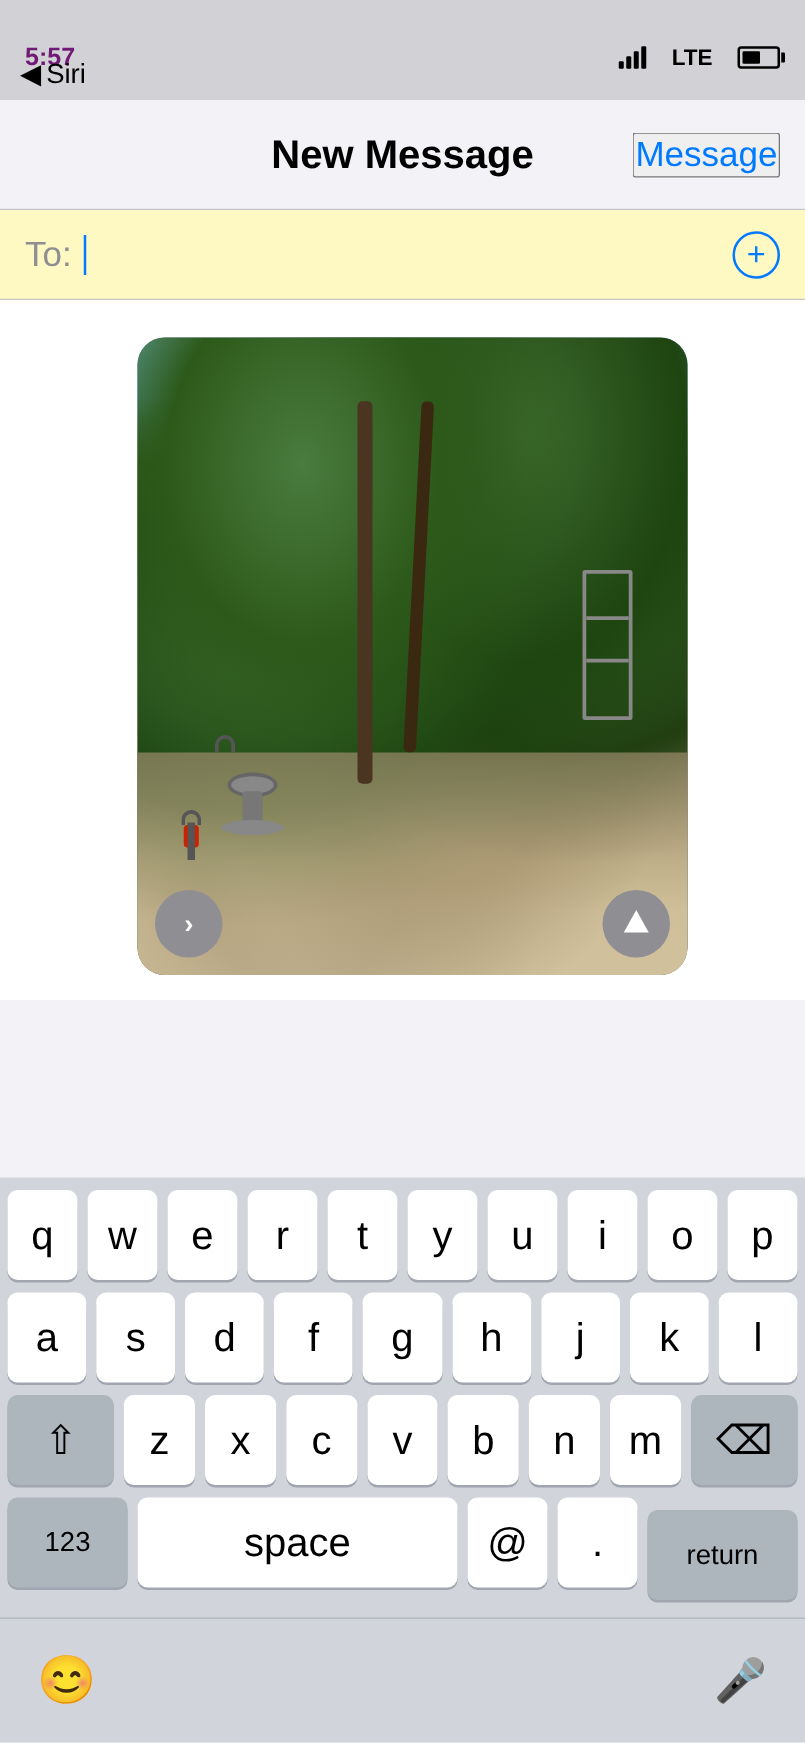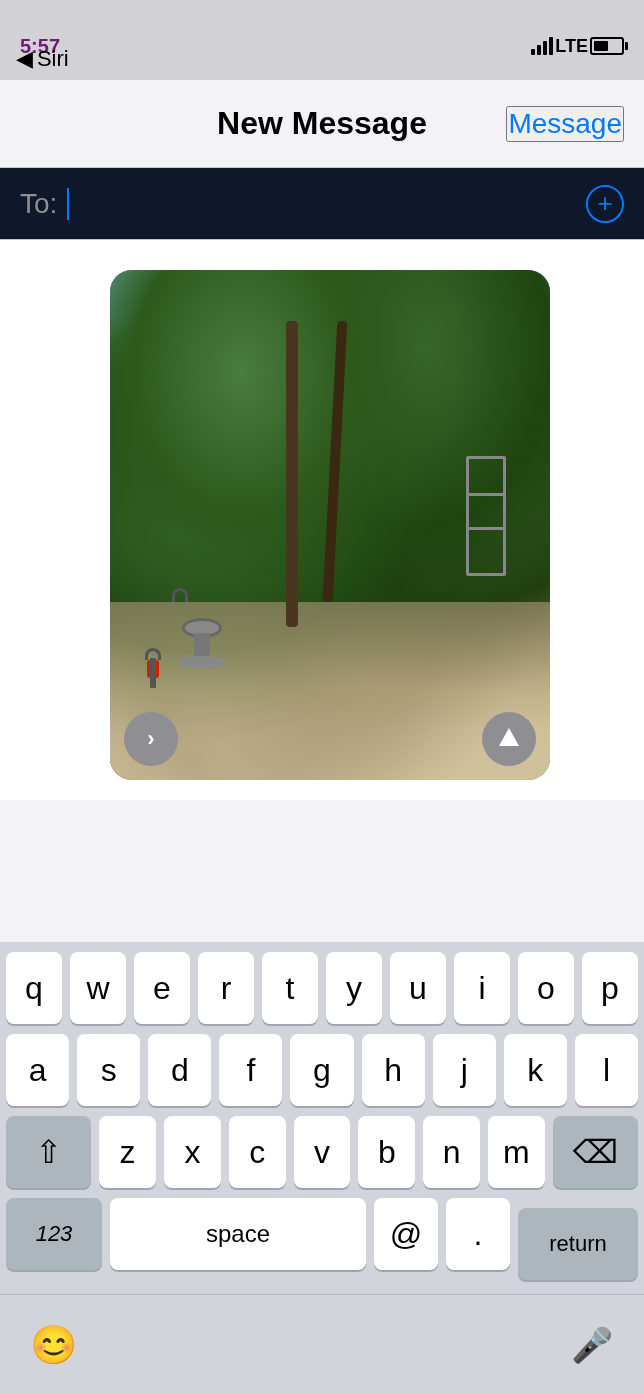--- a/index.html
+++ b/index.html
@@ -25,21 +25,21 @@
     }
     .status-time {
       font-size: 20px;
       font-weight: 600;
       color: #701a75;
       line-height: 1;
     }
     .status-icons {
       display: flex;
       align-items: center;
-      gap: 2px;
+      gap: 20px;
     }
     .signal-bars {
       display: flex;
       align-items: flex-end;
       gap: 2px;
       height: 18px;
     }
     .signal-bar {
       background: #000;
       width: 4px;
@@ -108,21 +108,21 @@
     .nav-cancel {
       position: absolute;
       right: 20px;
       font-size: 28px;
       color: #007aff;
       font-weight: 400;
     }
 
     
     .to-field {
-      background: #0f172a;
+      background: #fef9c3;
       height: 72px;
       display: flex;
       align-items: center;
       padding: 0 20px;
       border-bottom: 1px solid #c8c8cc;
       margin-top: 0;
     }
     .to-label {
       font-size: 28px;
       color: #8e8e93;
@@ -540,22 +540,22 @@
       <div class="key">v</div>
       <div class="key">b</div>
       <div class="key">n</div>
       <div class="key">m</div>
       <div class="key dark wide">
         <span>⌫</span>
       </div>
     </div>
 
     <div class="key-row">
-      <div class="key dark symbol-key" style="font-size:22px;font-style:italic;">123</div>
-      <div class="key space-key" style="font-size:24px;">space</div>
+      <div class="key dark symbol-key" style="font-size:22px;">123</div>
+      <div class="key space-key" style="font-size:32px;">space</div>
       <div class="key at-key">@</div>
       <div class="key dot-key">.</div>
       <div class="key dark return-key" style="font-size:22px;">return</div>
     </div>
   </div>
   <div class="keyboard-bottom">
     <div class="emoji-icon">😊</div>
     <div class="mic-icon">🎤</div>
   </div>
 </div>

